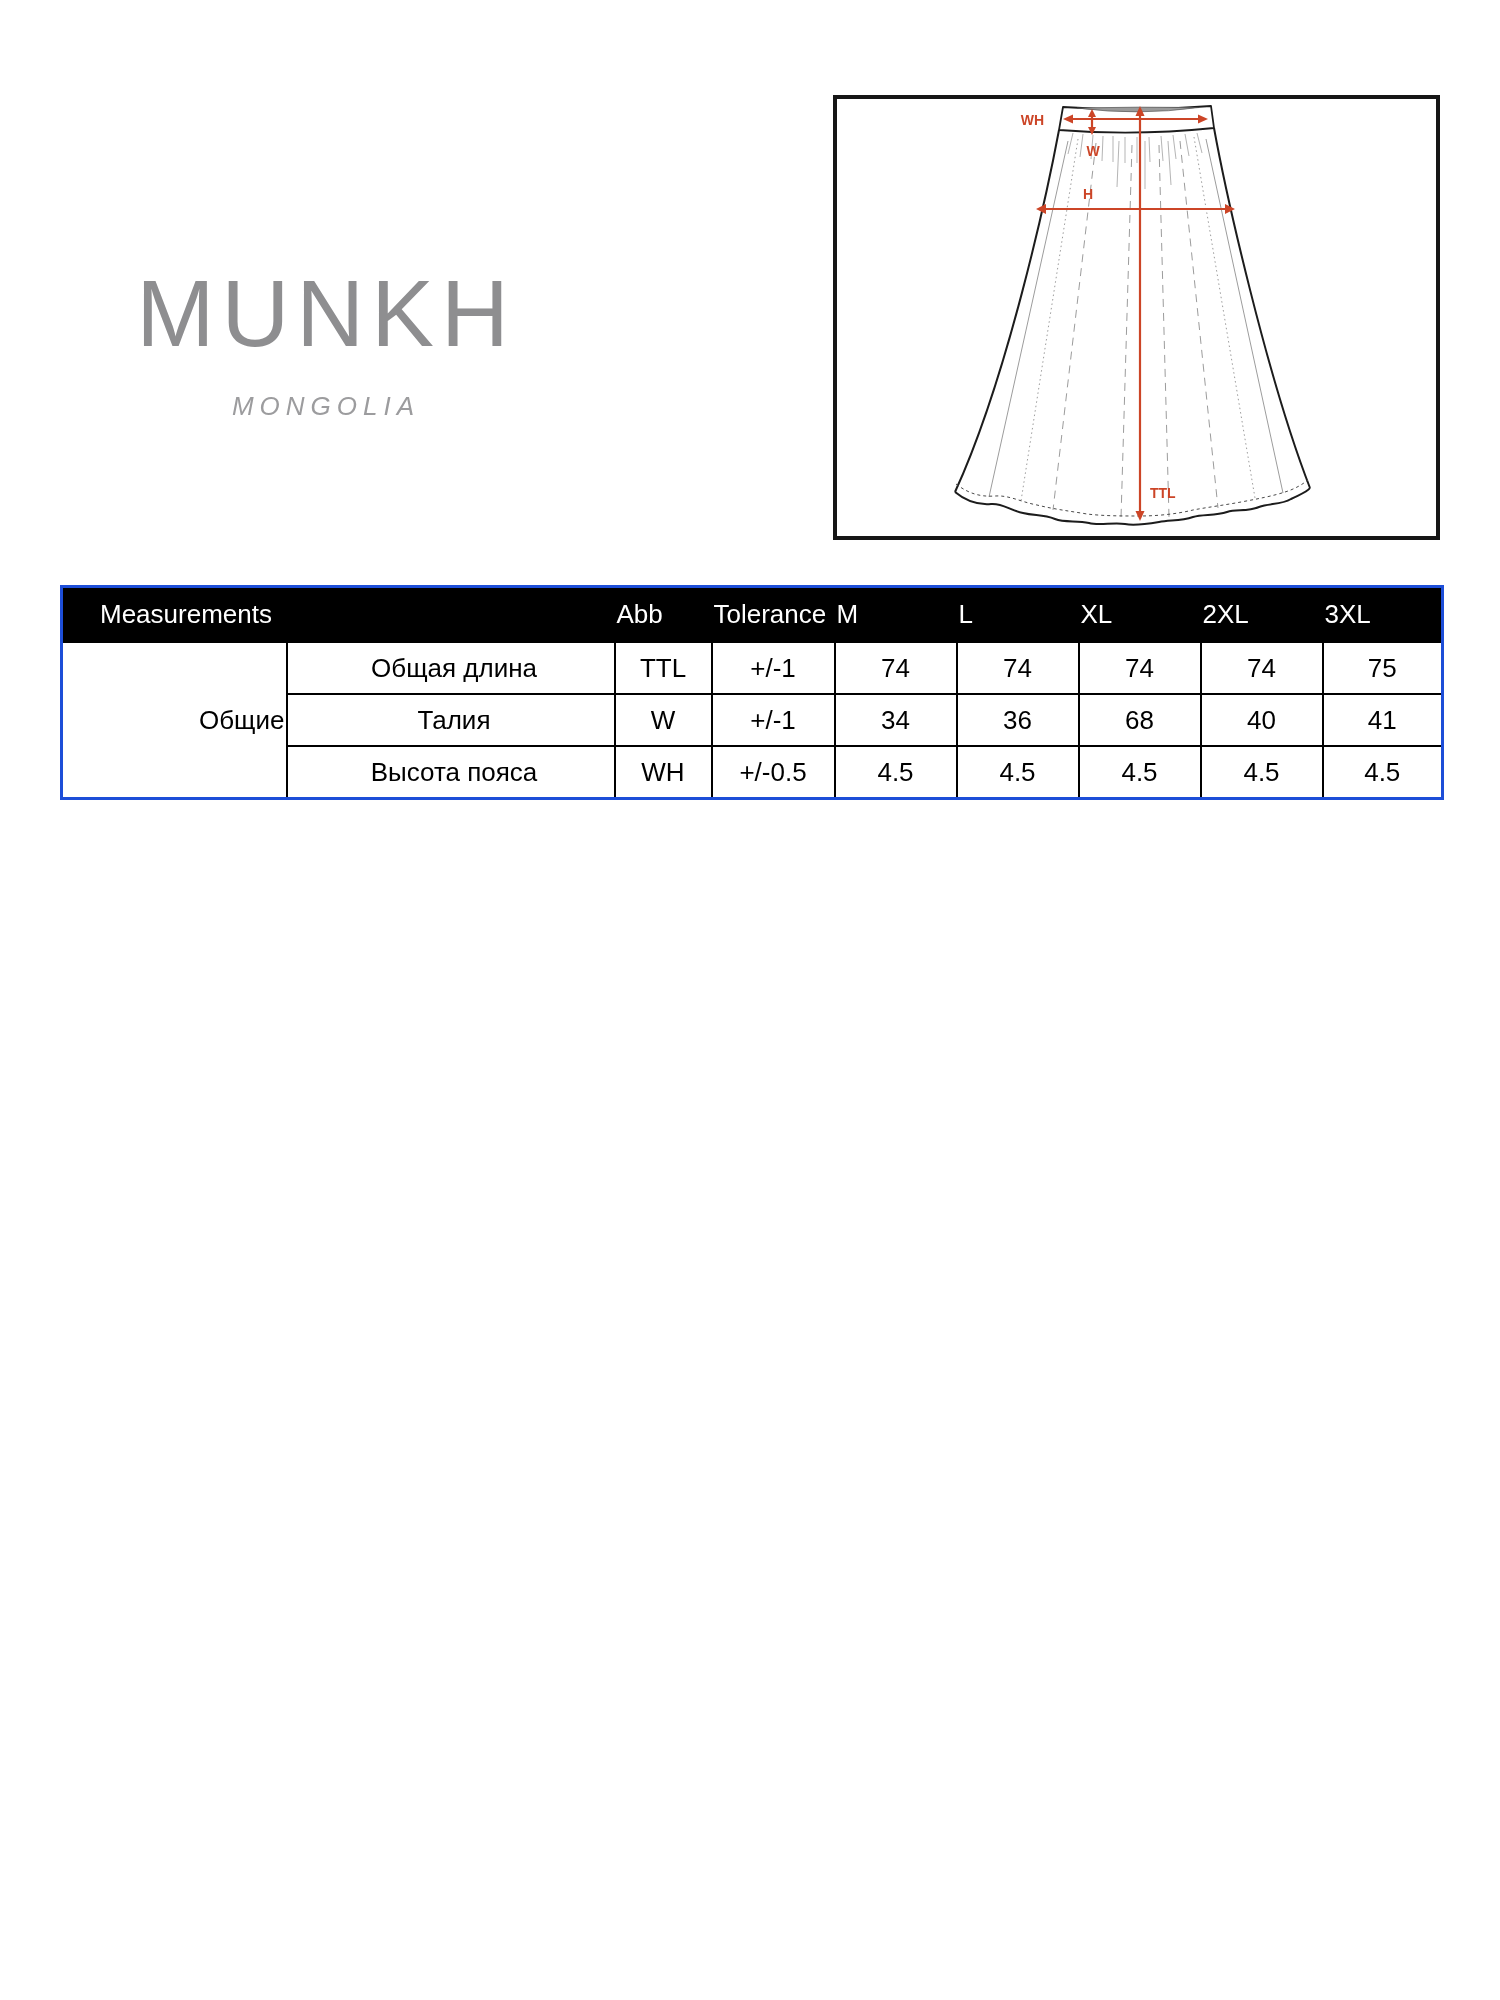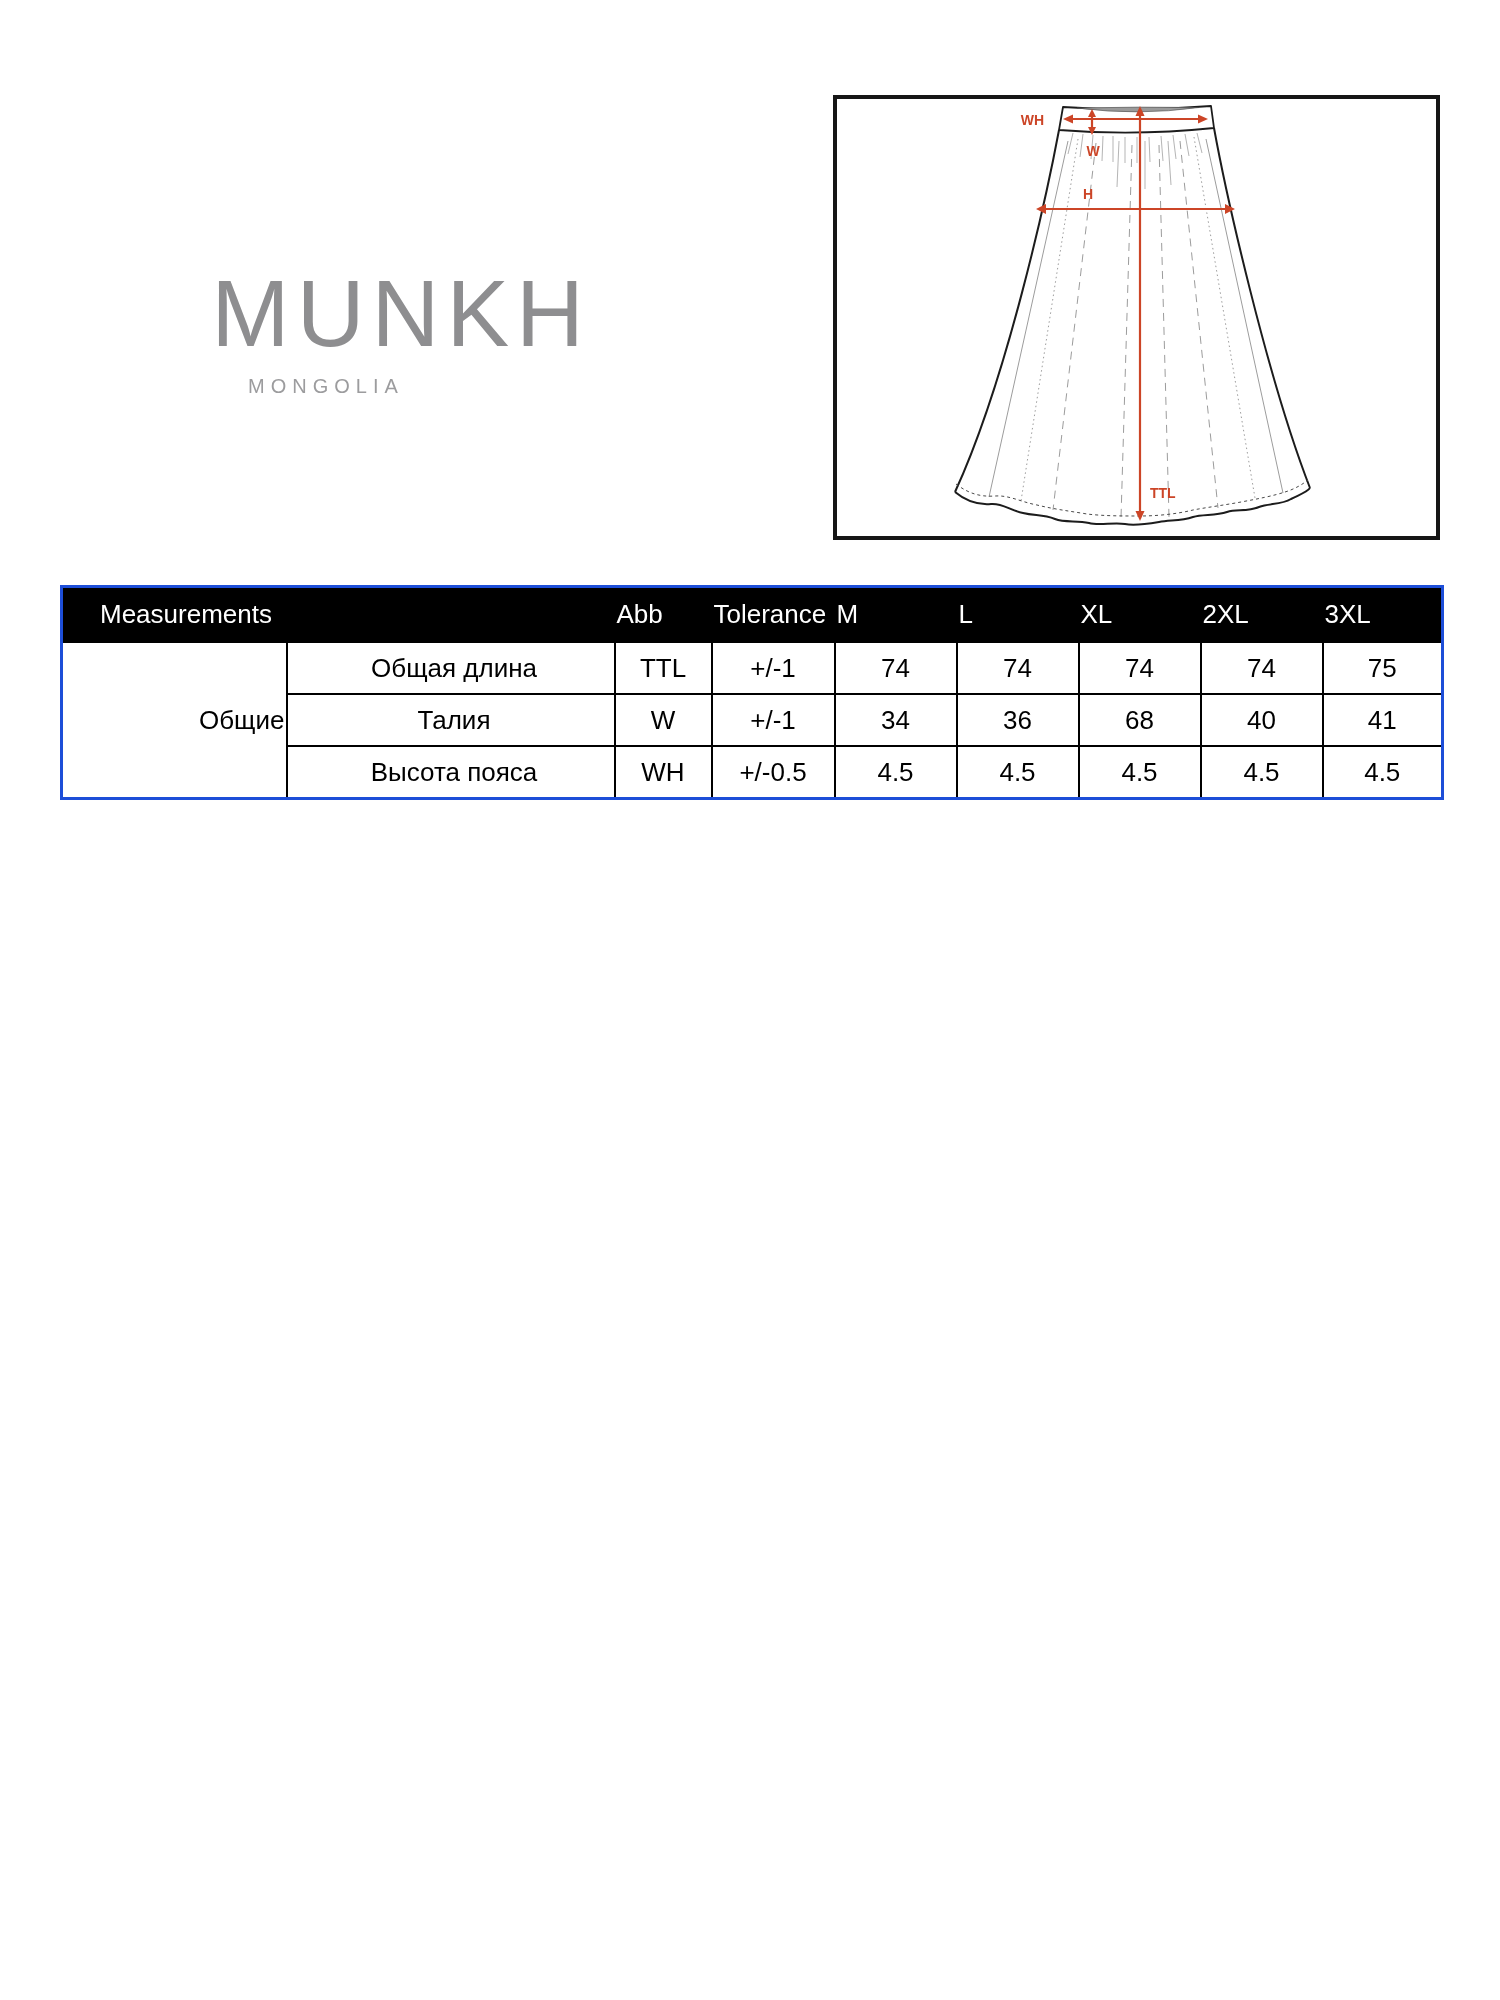--- a/index.html
+++ b/index.html
@@ -8,25 +8,25 @@
     width:1500px;height:2000px;
     background:#ffffff;
     margin:0 auto;
     overflow:hidden;
     font-family:"Liberation Sans", sans-serif;
   }
   
   .logo{position:absolute;left:61px;top:267px;width:530px;text-align:center;}
   .brand-name{
     font-size:94px;line-height:1;letter-spacing:7px;
-    color:#8e8e90;font-weight:400;white-space:nowrap;text-align:right;
+    color:#8e8e90;font-weight:400;white-space:nowrap;
   }
   .brand-sub{
-    font-size:20px;line-height:1;letter-spacing:6px;
-    color:#9c9c9e;font-weight:400;margin-top:15px;white-space:nowrap;
+    font-size:26px;line-height:1;letter-spacing:6px;
+    color:#9c9c9e;font-weight:400;margin-top:32px;white-space:nowrap;font-style:italic;
   }
   
   .drawing-box{
     position:absolute;left:833px;top:95px;
     width:599px;height:437px;
     border:4px solid #161616;background:#ffffff;
   }
   .drawing-box svg{display:block;width:100%;height:100%;}
   .diagram-label{
     font-family:"Liberation Sans", sans-serif;

